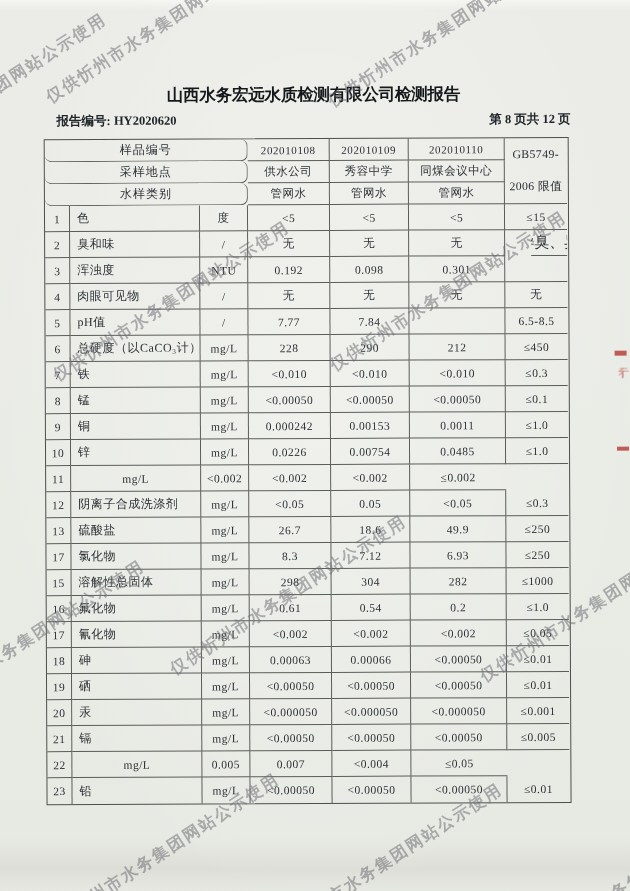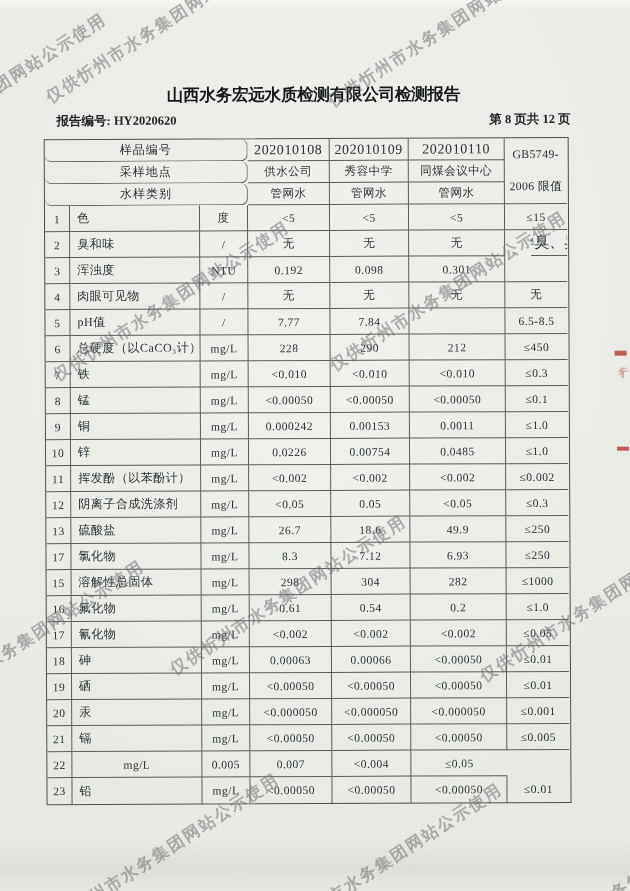--- a/index.html
+++ b/index.html
@@ -30,21 +30,21 @@
     color:#2b3035;z-index:10;
   }
   .hgrid{display:grid;grid-template-columns:203px 82px 79px 96px 62px;grid-template-rows:22px 22px 22px;}
   .trow{display:grid;grid-template-columns:25px 130px 48px 82px 79px 96px 62px;height:26px;}
   .cell{
     display:flex;align-items:center;justify-content:center;box-sizing:border-box;
     border-right:1px solid #5a5e59;border-bottom:1px solid #5a5e59;
     font-size:11.5px;letter-spacing:0.5px;overflow:hidden;white-space:nowrap;
   }
   .cell.hdr{font-size:12px;letter-spacing:1px;border-radius:7px;}
-  .cell.sampleno{font-size:14px;letter-spacing:0.6px;}
+  .cell.sampleno{font-size:11px;letter-spacing:0.6px;}
   .cell.itemname{justify-content:flex-start;padding-left:7px;font-size:12px;letter-spacing:0.5px;}
   .cell.last{border-right:none;}
   .cell.small{font-size:15px;letter-spacing:0;margin-left:26px;}
   .limitcell{
     grid-column:5;grid-row:1/4;border-right:none;
     display:flex;flex-direction:column;justify-content:space-around;align-items:center;
     box-sizing:border-box;border-bottom:1px solid #5a5e59;
     font-size:11.8px;letter-spacing:0.4px;padding:0 0;
   }
   .tbody .trow:last-child .cell{border-bottom:none;}
@@ -188,21 +188,20 @@
             <div class="cell">10</div>
             <div class="cell itemname">锌</div>
             <div class="cell">mg/L</div>
             <div class="cell">0.0226</div>
             <div class="cell">0.00754</div>
             <div class="cell">0.0485</div>
             <div class="cell last">≤1.0</div>
           </div>
           <div class="trow">
             <div class="cell">11</div>
-            <div class="cell itemname">挥发酚（以苯酚计）</div>
             <div class="cell">mg/L</div>
             <div class="cell">&lt;0.002</div>
             <div class="cell">&lt;0.002</div>
             <div class="cell">&lt;0.002</div>
             <div class="cell last">≤0.002</div>
           </div>
           <div class="trow">
             <div class="cell">12</div>
             <div class="cell itemname">阴离子合成洗涤剂</div>
             <div class="cell">mg/L</div>

